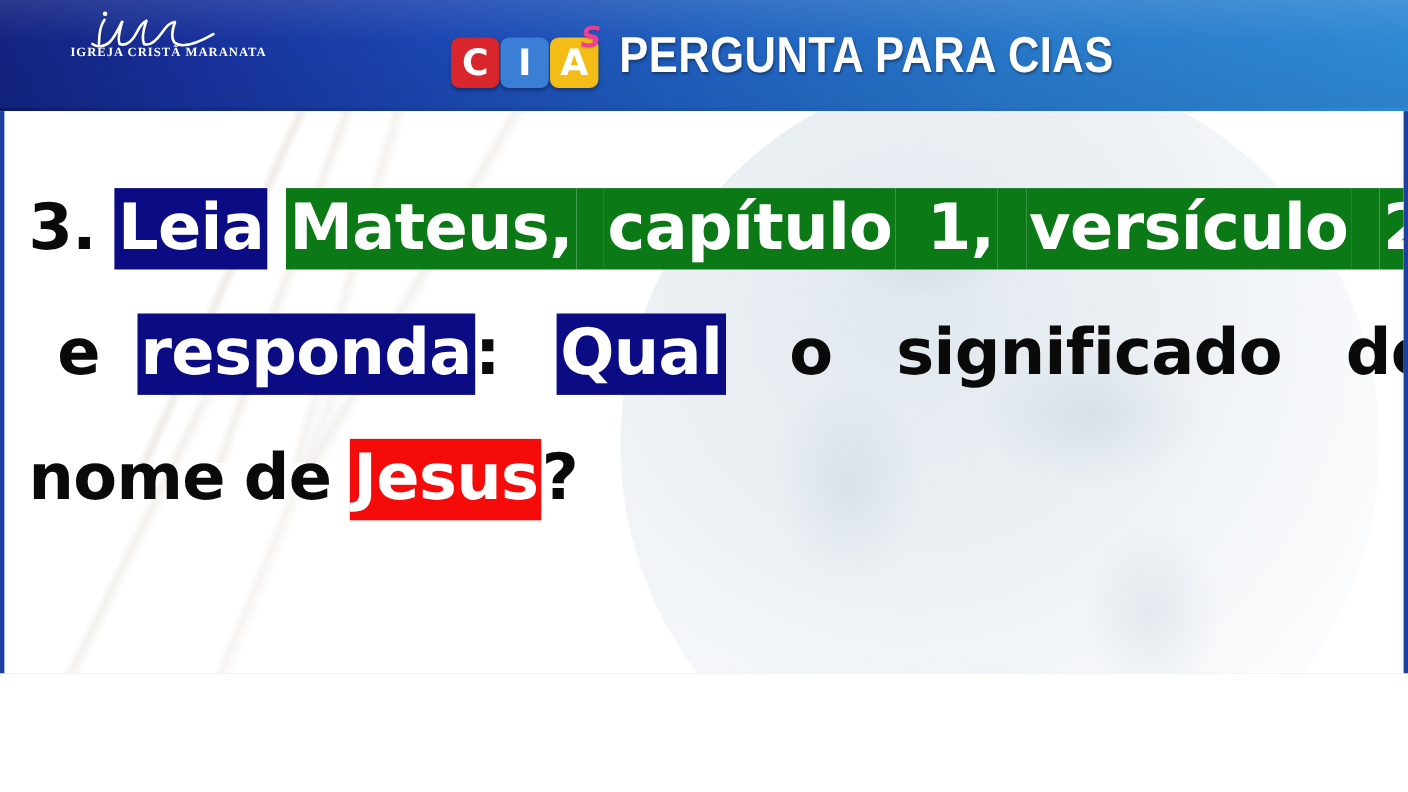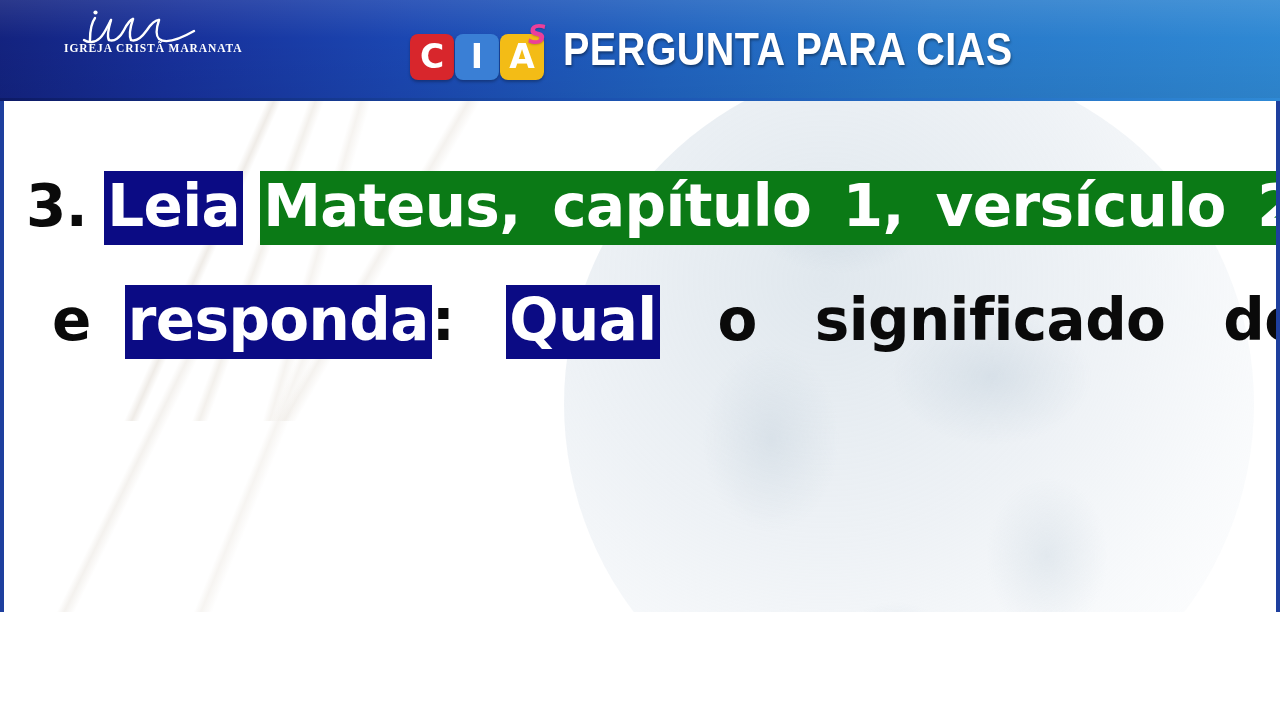--- a/index.html
+++ b/index.html
@@ -314,17 +314,20 @@
     <div class="question">
 
       <div class="qline qline-1">
         <span class="tok plain">3.</span><span class="sp-sm"></span><span class="tok hl hl-navy">Leia</span><span class="sp-sm"></span><span class="tok hl hl-green">Mateus,</span><span class="tok hl hl-green">&nbsp;</span><span class="tok hl hl-green">capítulo</span><span class="tok hl hl-green">&nbsp;</span><span class="tok hl hl-green">1,</span><span class="tok hl hl-green">&nbsp;</span><span class="tok hl hl-green">versículo</span><span class="tok hl hl-green">&nbsp;</span><span class="tok hl hl-green">21</span>
       </div>
 
       <div class="qline qline-2">
         <span class="tok plain">e</span><span class="sp-md"></span><span class="tok hl hl-navy">responda</span><span class="tok plain">:</span><span class="sp-lg"></span><span class="tok hl hl-navy">Qual</span><span class="sp-xl"></span><span class="tok plain">o</span><span class="sp-xl"></span><span class="tok plain">significado</span><span class="sp-xl"></span><span class="tok plain">do</span>
       </div>
 
+      <div class="qline qline-3">
+        <span class="tok plain">nome</span><span class="sp-sm"></span><span class="tok plain">de</span><span class="sp-sm"></span><span class="tok hl hl-red">Jesus</span><span class="tok plain">?</span>
+      </div>
 
     </div>
   </div>
 
 </div>
 
 </body></html>

